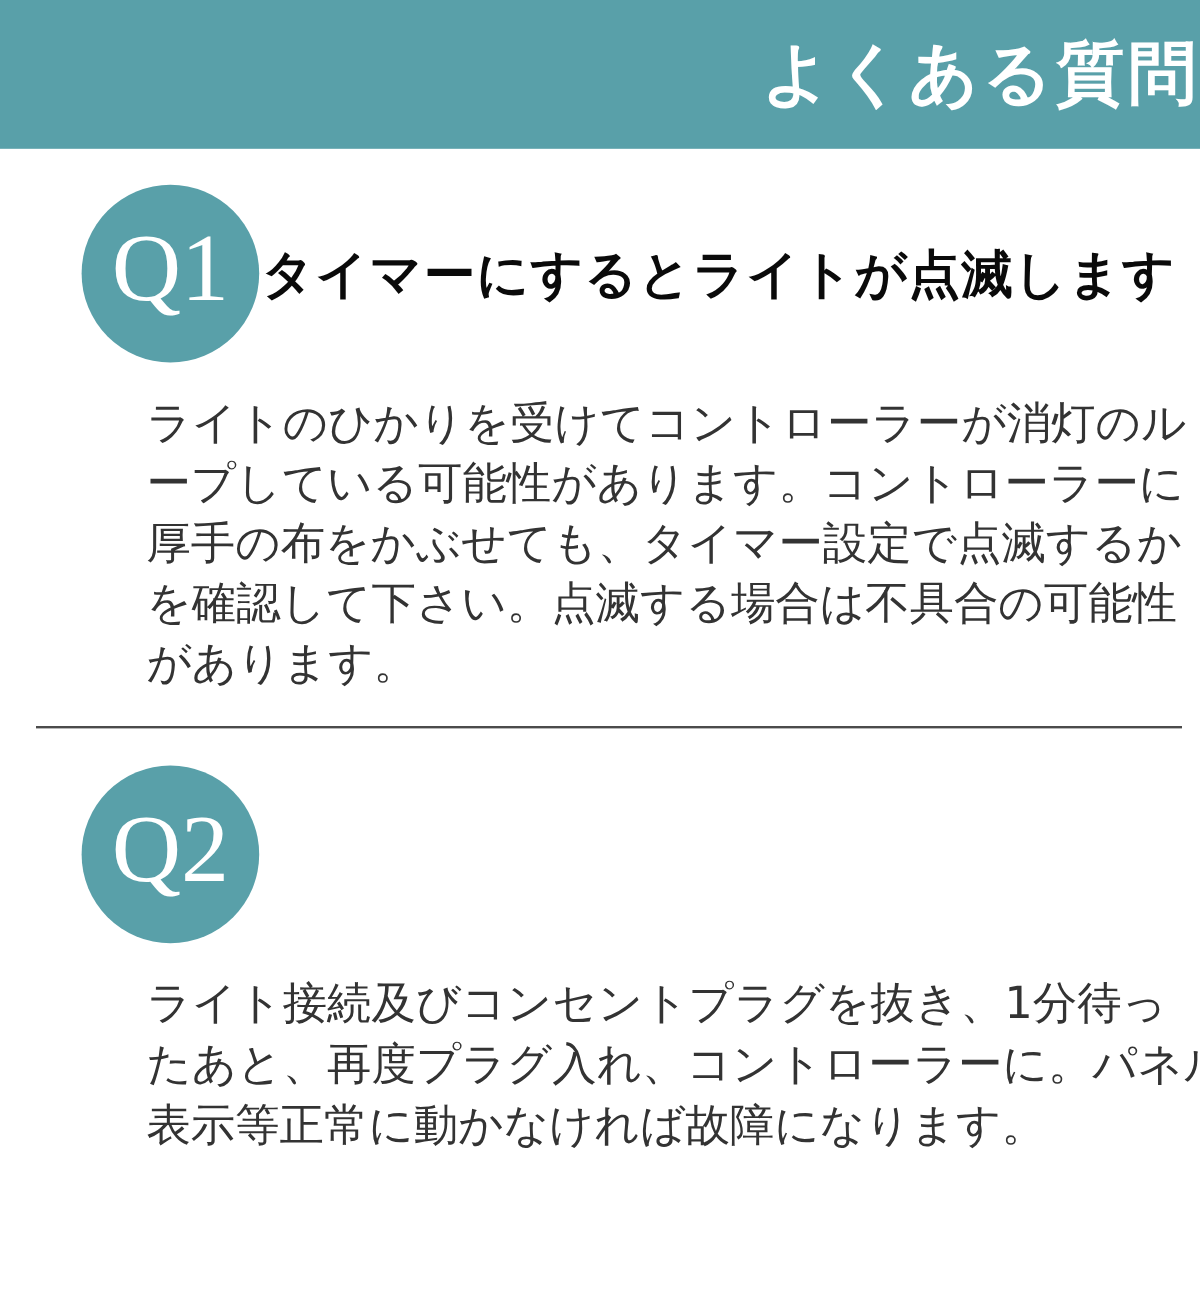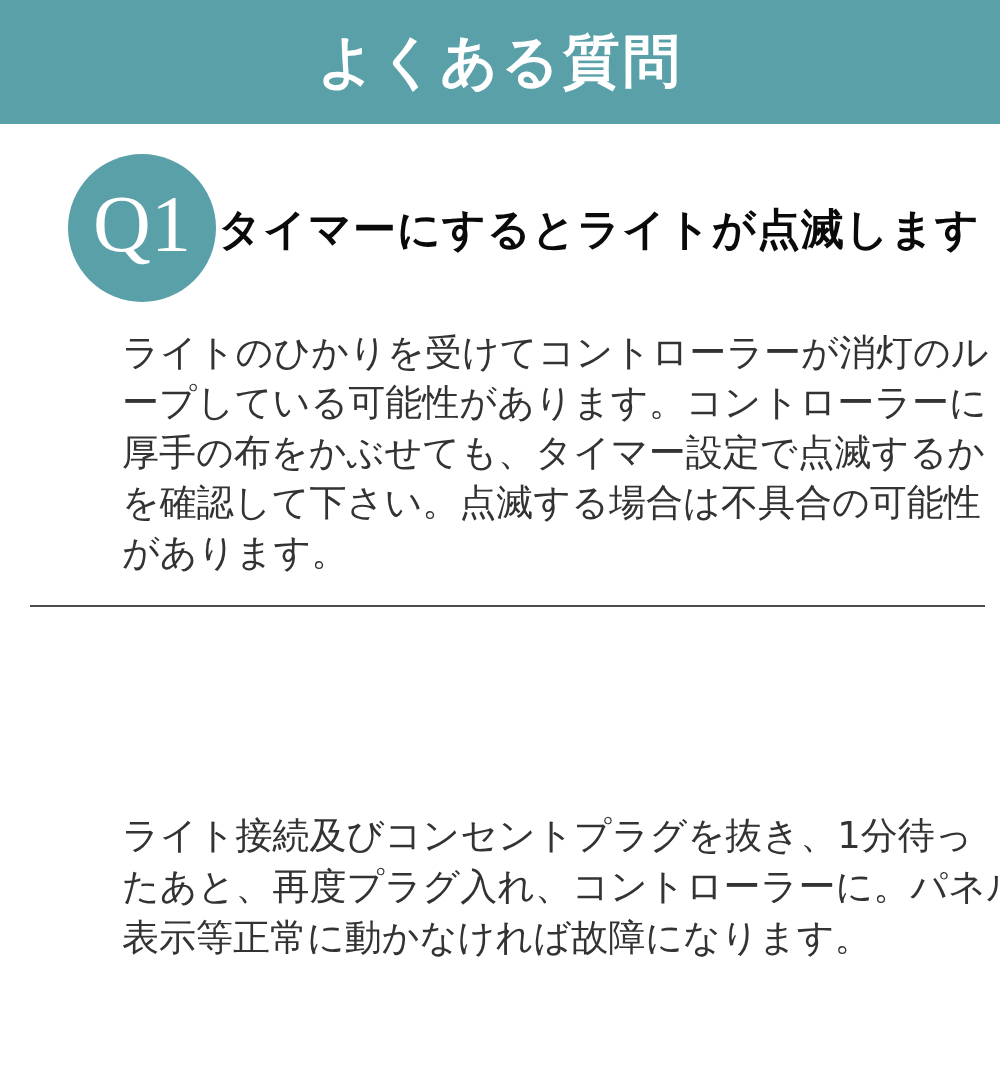--- a/index.html
+++ b/index.html
@@ -21,21 +21,21 @@
     height: 1089px;
   }
   .header {
     position: absolute;
     top: 0; left: 0;
     width: 1000px;
     height: 124px;
     background: var(--teal, #59A0A9);
     display: flex;
     align-items: center;
-    justify-content: center;
+    justify-content: flex-end;
   }
   .header-title {
     color: #ffffff;
     font-size: 57px;
     font-weight: bold;
     letter-spacing: 3px;
   }
   .q-circle {
     position: absolute;
     left: 68px;
@@ -104,17 +104,20 @@
   </div>
   <div class="question qt1">タイマーにするとライトが点滅します</div>
   <div class="answer a1">ライトのひかりを受けてコントローラーが消灯のル
 ープしている可能性があります。コントローラーに
 厚手の布をかぶせても、タイマー設定で点滅するか
 を確認して下さい。点滅する場合は不具合の可能性
 があります。</div>
 
   <div class="divider"></div>
 
+  <div class="q-circle q2">
+    <span class="q-label">Q2</span>
+  </div>
   <div class="answer a2">ライト接続及びコンセントプラグを抜き、1分待っ
 たあと、再度プラグ入れ、コントローラーに。パネル
 表示等正常に動かなければ故障になります。</div>
 
 </div>
 
 </body></html>

